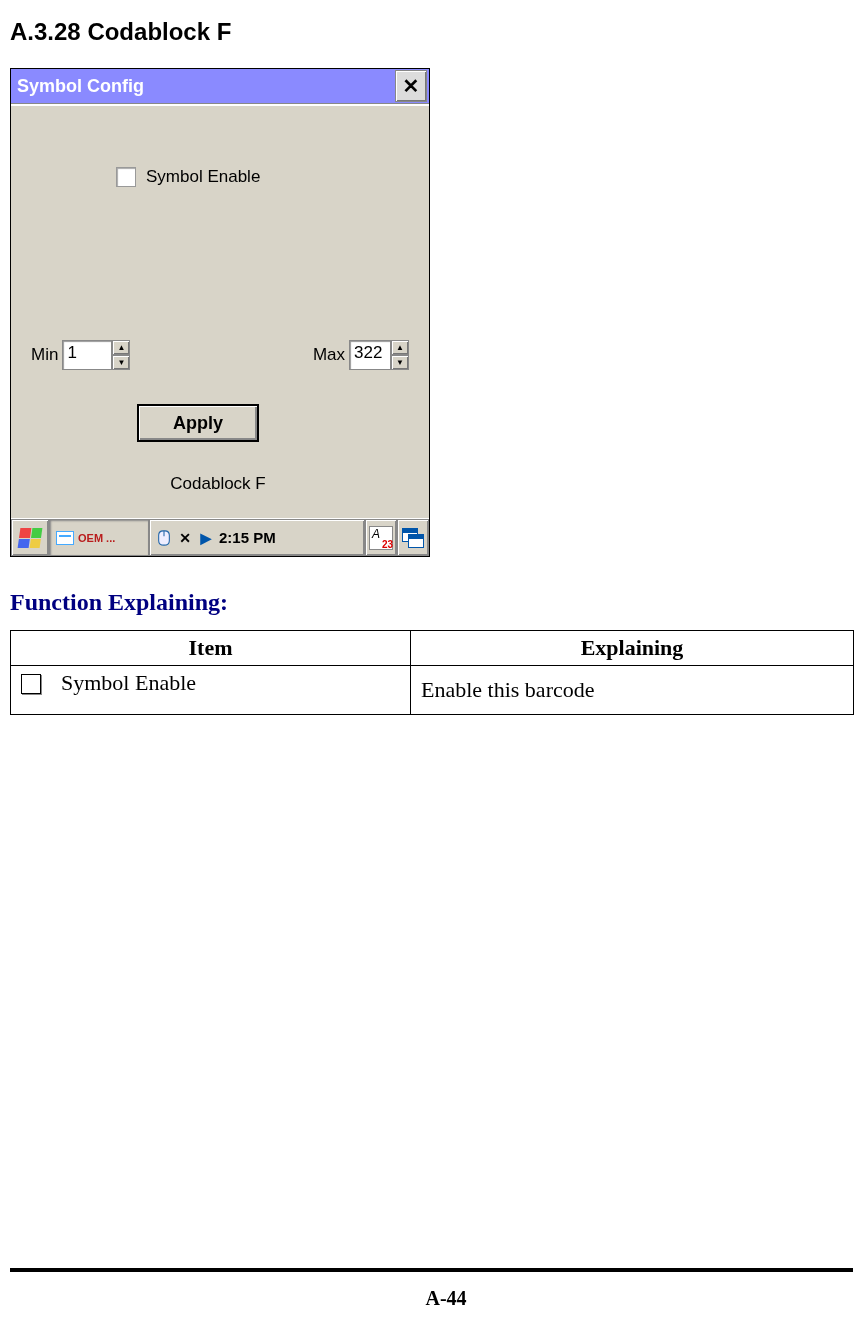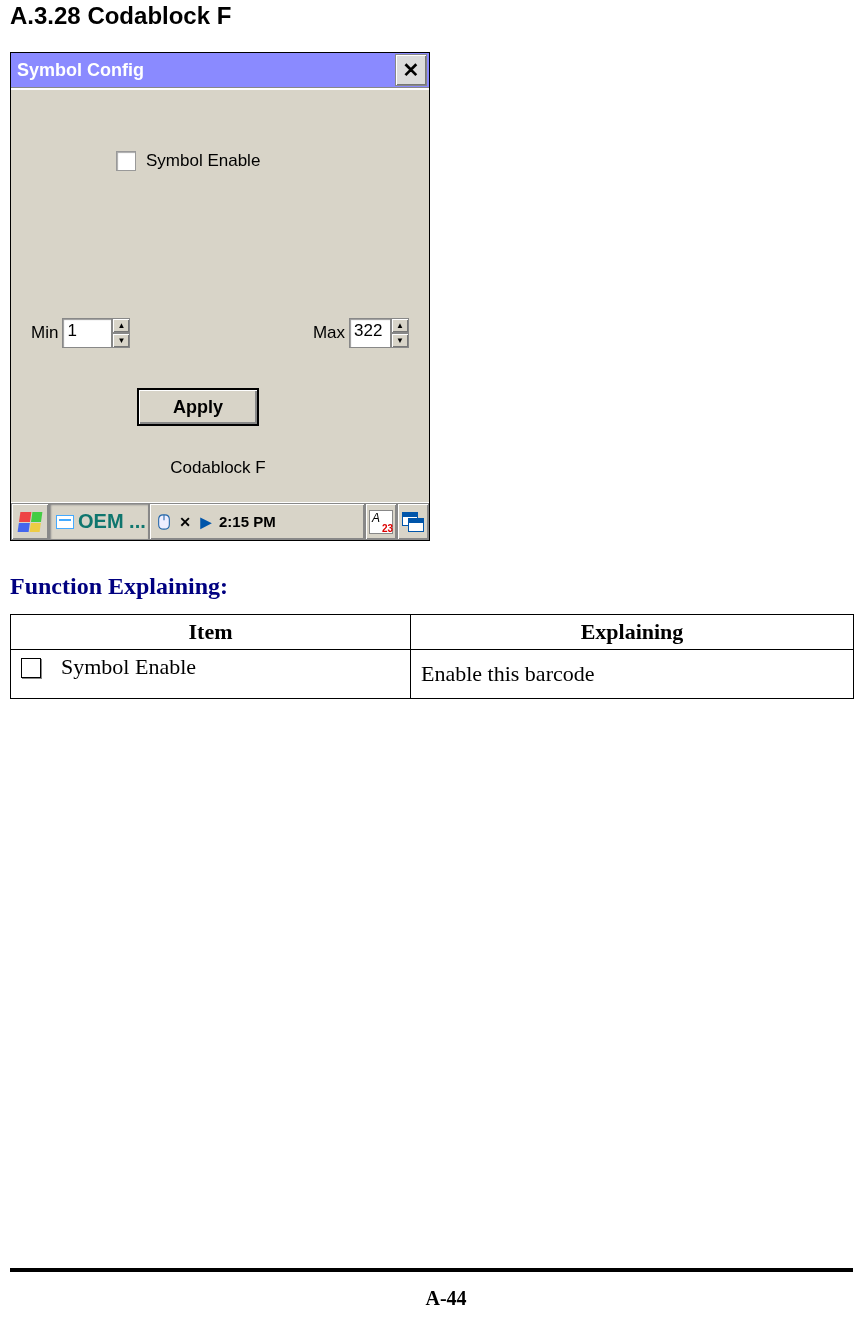--- a/index.html
+++ b/index.html
@@ -12,21 +12,21 @@
       width: 863px;
       height: 1334px;
       background: #fff;
       position: relative;
       padding: 0 10px;
     }
     .section-heading {
       font-family: Arial, sans-serif;
       font-weight: bold;
       font-size: 24px;
-      margin-top: 2px;
+      margin-top: 18px;
       margin-bottom: 22px;
     }
     .screenshot-container {
       width: 420px;
       height: 489px;
       border: 1px solid #000;
       background: #dcdcdc;
       display: flex;
       flex-direction: column;
     }
@@ -81,21 +81,21 @@
       box-shadow: inset 1px 1px 1px #aaa;
     }
     .checkbox-label {
       font-family: Tahoma, Arial, sans-serif;
       font-size: 17px;
       color: #000;
       padding: 1px 4px;
     }
     .minmax-row {
       position: absolute;
-      top: 228px;
+      top: 234px;
       left: 20px;
       right: 20px;
       display: flex;
       align-items: center;
       justify-content: space-between;
     }
     .minmax-group {
       display: flex;
       align-items: center;
       gap: 4px;
@@ -216,23 +216,23 @@
       content: "";
       position: absolute;
       left: 2px;
       top: 3px;
       right: 2px;
       height: 2px;
       background: #4af;
     }
     .task-text {
       font-family: Tahoma, Arial, sans-serif;
-      font-size: 20px;
-      font-weight: bold;
-      color: #0f766e;
+      font-size: 11px;
+      font-weight: bold;
+      color: #b91c1c;
     }
     .tray-cell {
       flex: 1;
       gap: 5px;
       justify-content: flex-start;
       padding: 0 6px;
       font-family: Tahoma, Arial, sans-serif;
       font-size: 15px;
       font-weight: bold;
       color: #000;

